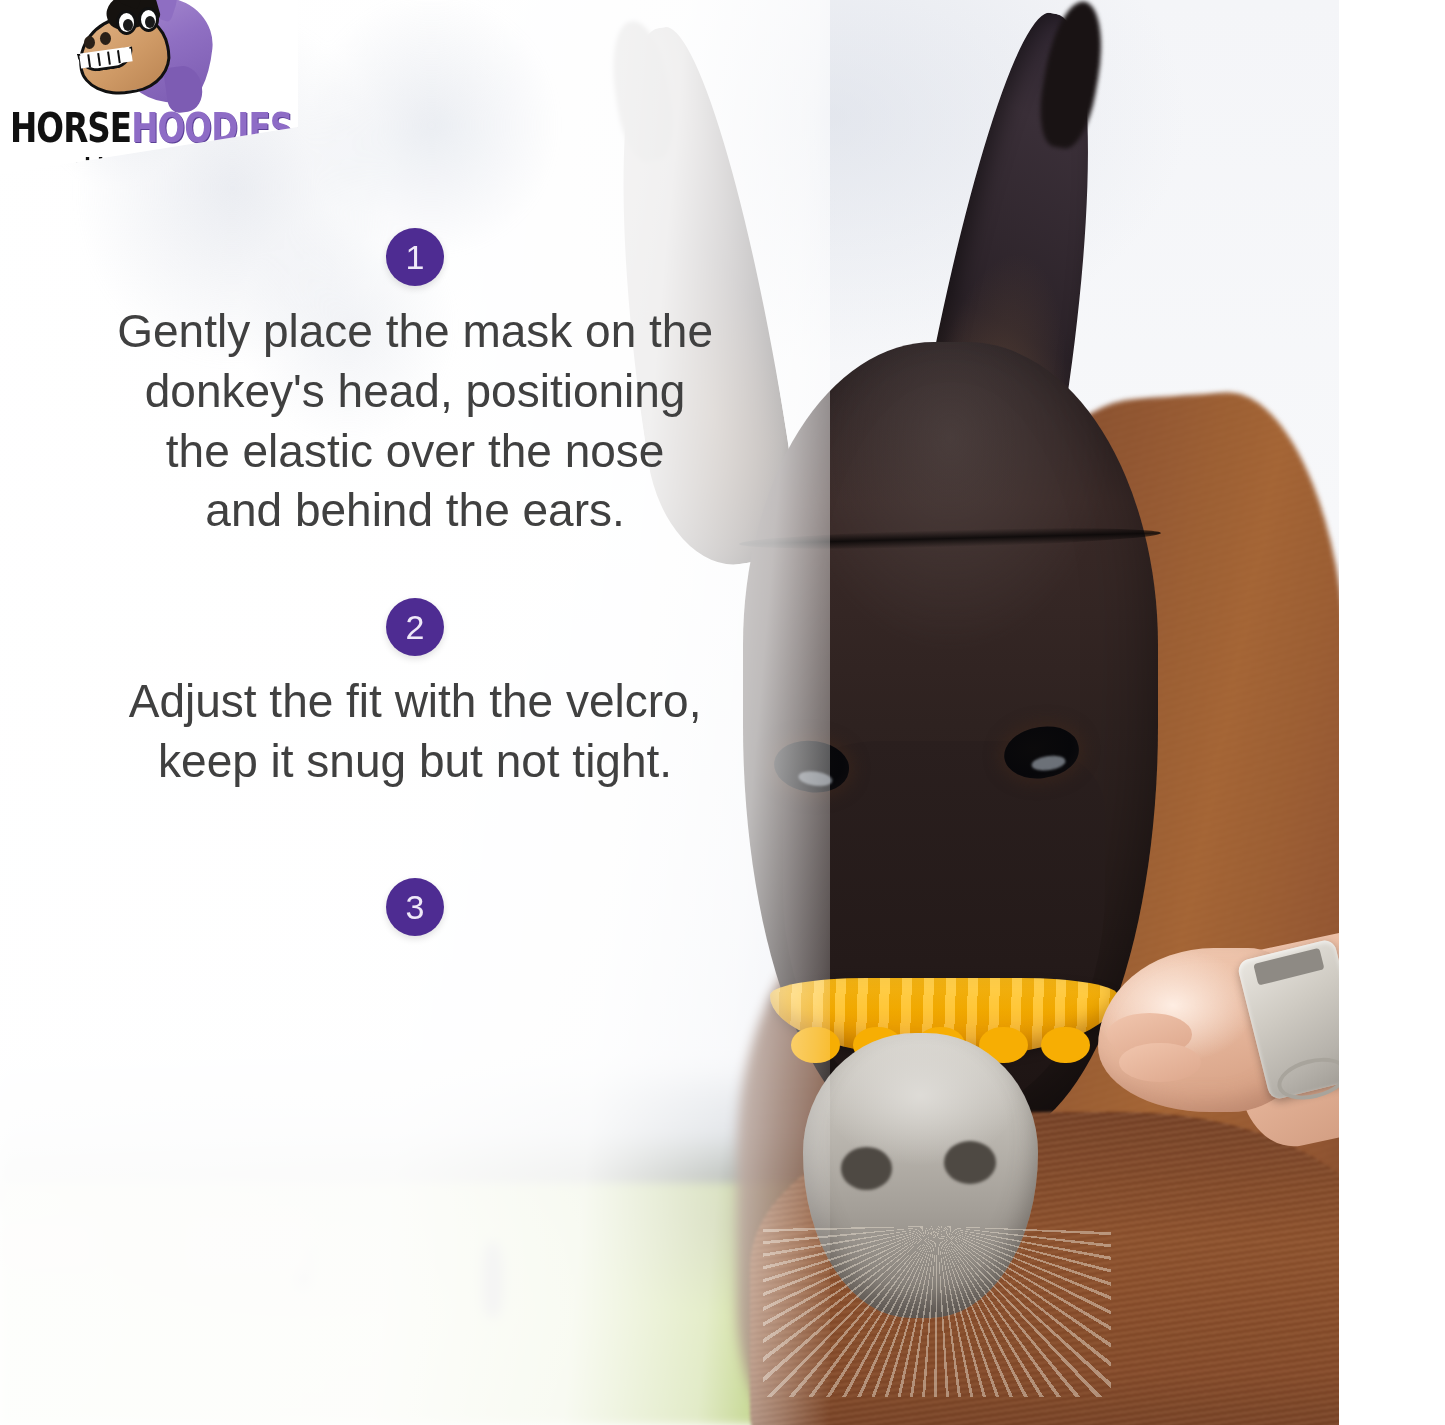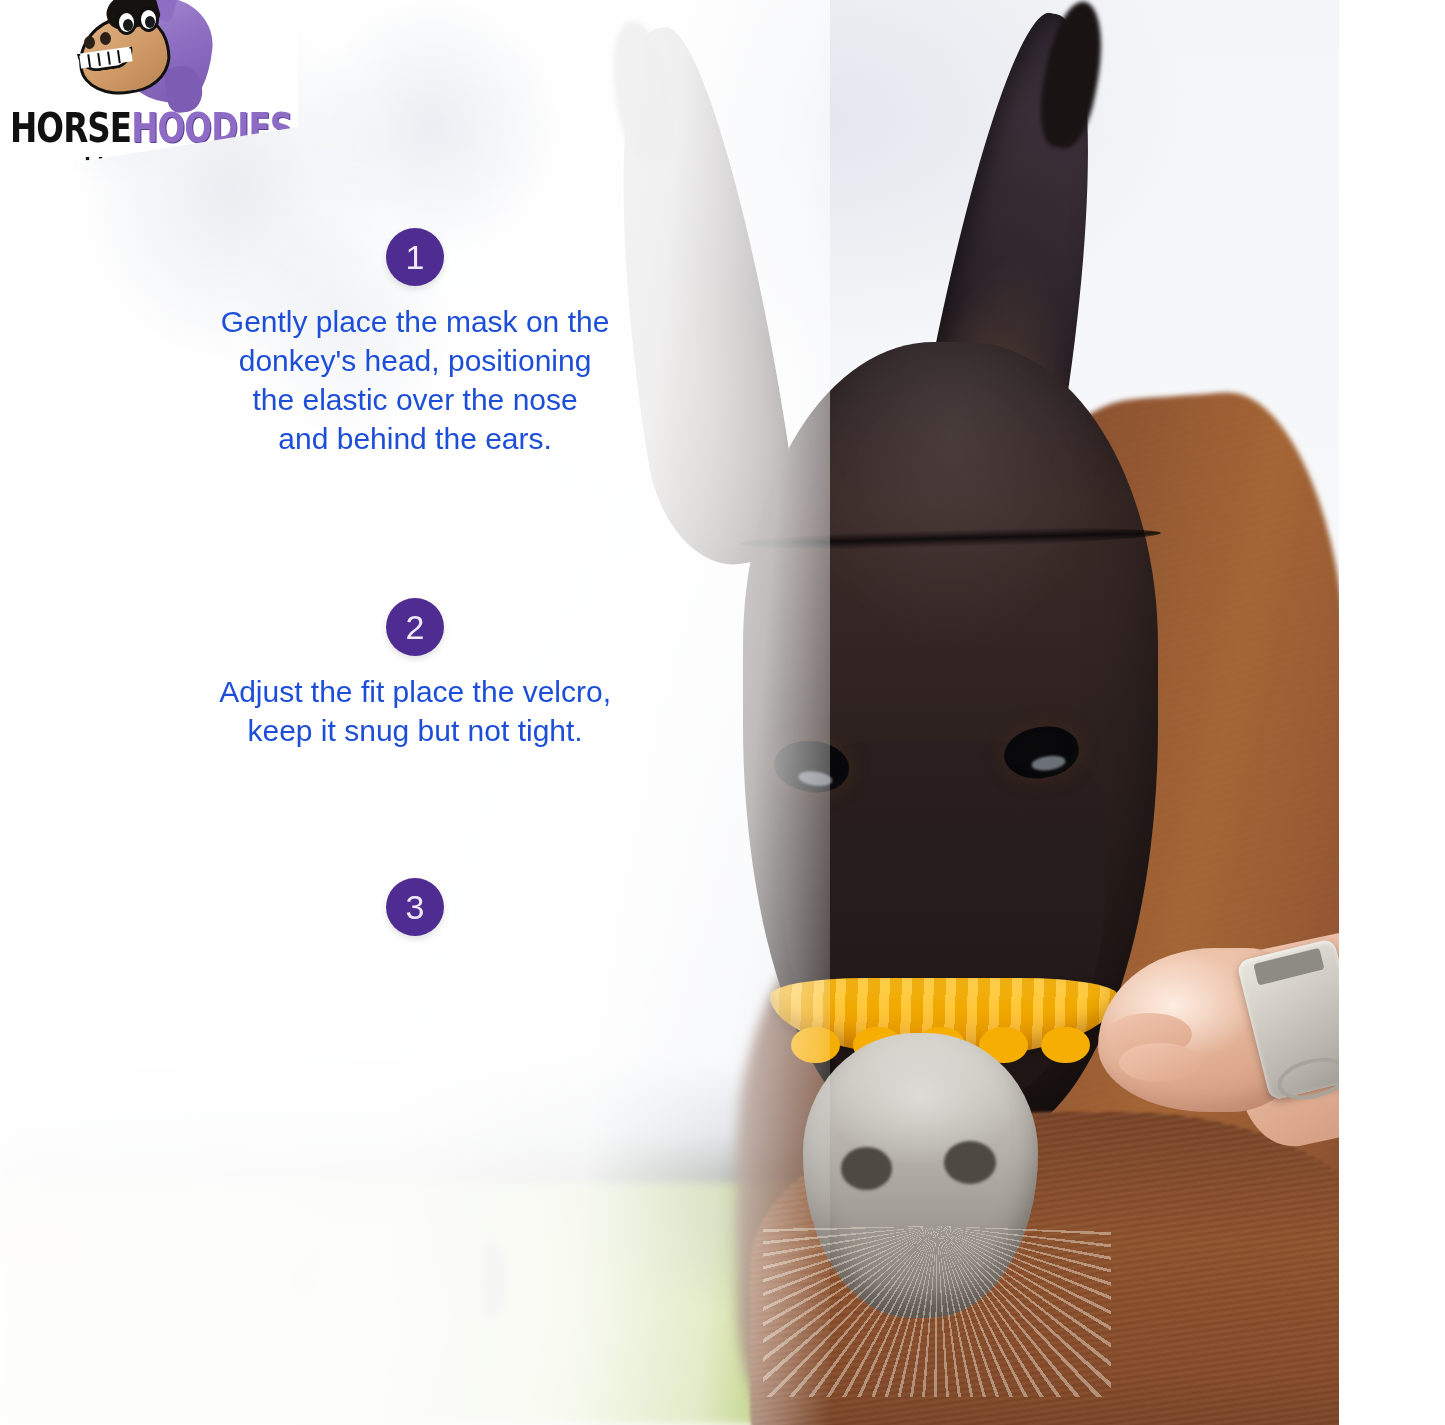--- a/index.html
+++ b/index.html
@@ -297,22 +297,22 @@
   .step{position:absolute;width:100%;text-align:center;}
   .badge{
     width:58px;height:58px;border-radius:50%;
     background:#4e2c92;color:#efe9f8;
     font-size:34px;font-weight:400;line-height:58px;
     margin:0 auto 16px auto;
     box-shadow:0 3px 7px rgba(0,0,0,.12);
     font-family:"Liberation Sans","DejaVu Sans",sans-serif;
   }
   .step-text{
-    color:#1d4ed8;
-    font-size:30px;
+    color:#404040;
+    font-size:46px;
     line-height:1.30;
     font-weight:400;
     padding:0 34px;
     white-space:pre-line;
     font-family:"Liberation Sans","DejaVu Sans",sans-serif;
   }
   #step-1{top:228px;}
   #step-2{top:598px;}
   #step-3{top:878px;}
 </style>
@@ -424,21 +424,21 @@
     <div class="step" id="step-1">
       <div class="badge">1</div>
       <div class="step-text">Gently place the mask on the
 donkey's head, positioning
 the elastic over the nose
 and behind the ears.</div>
     </div>
 
     <div class="step" id="step-2">
       <div class="badge">2</div>
-      <div class="step-text">Adjust the fit place the velcro,
+      <div class="step-text">Adjust the fit with the velcro,
 keep it snug but not tight.</div>
     </div>
 
     <div class="step" id="step-3">
       <div class="badge">3</div>
     </div>
 
   </div>
 
 </div>

